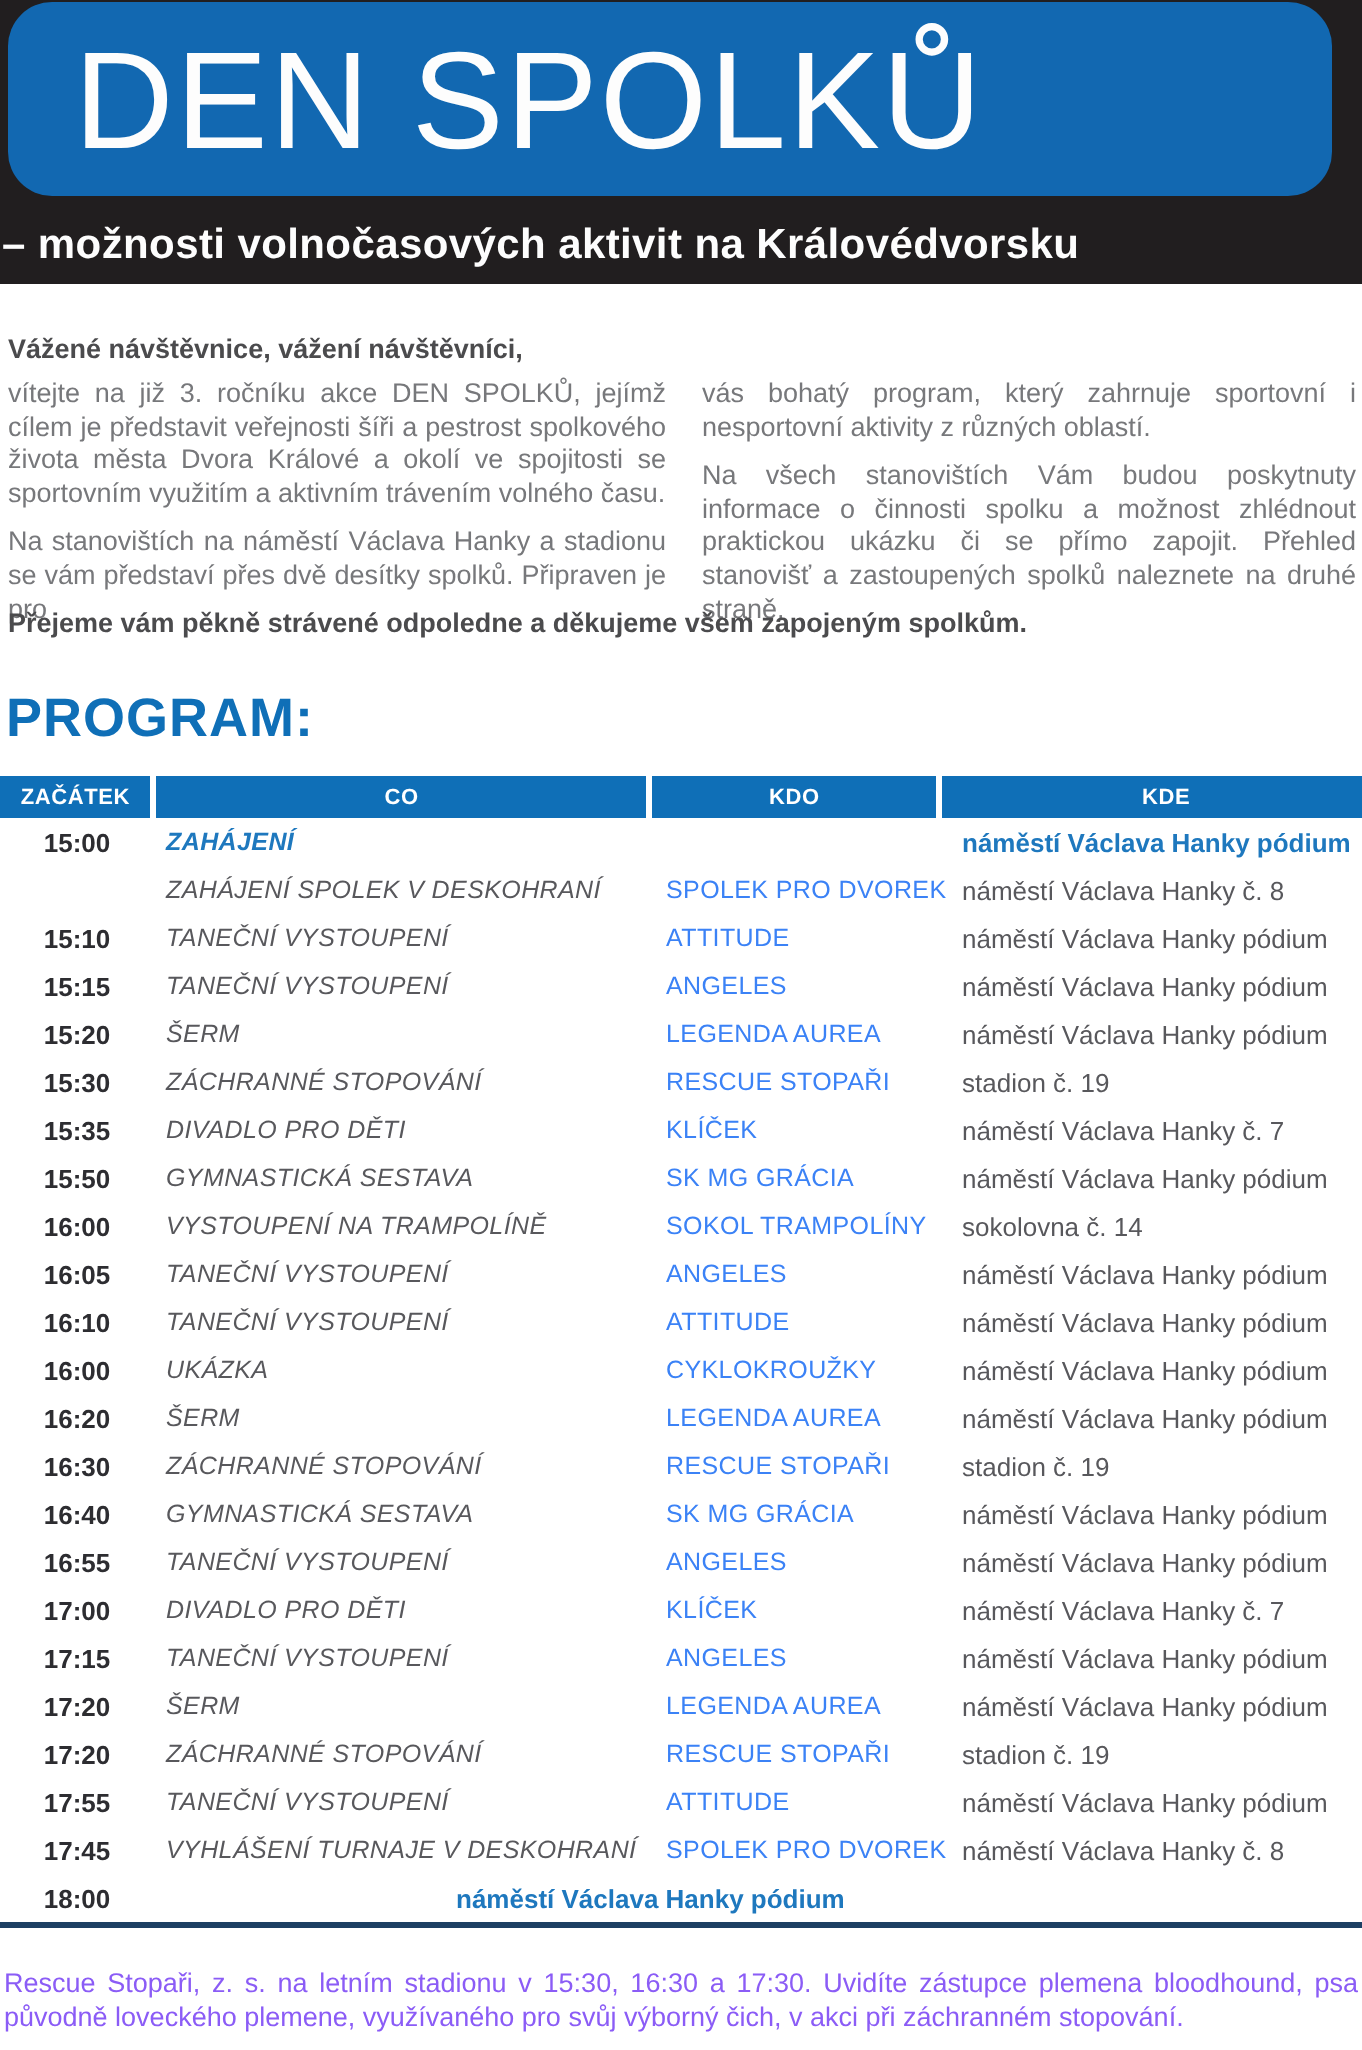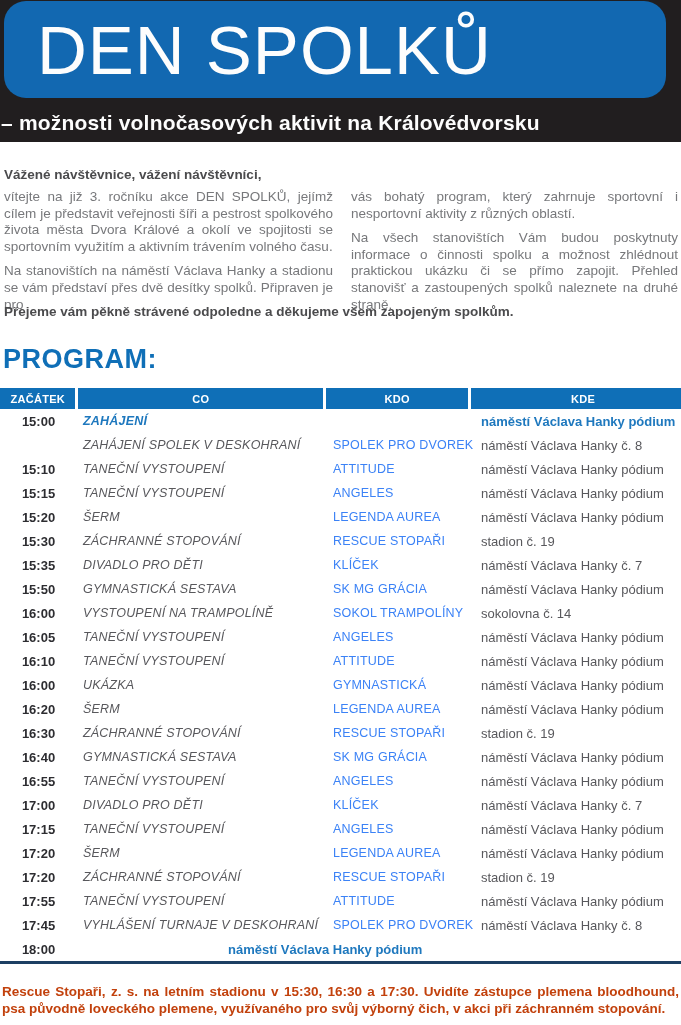--- a/index.html
+++ b/index.html
@@ -34,21 +34,21 @@
   .tbody { }
   .trow { display:flex; height:24px; align-items:center; font-size:12.5px; }
   .td-time { width:77px; text-align:center; font-weight:700; color:#2d2d31; font-size:13px; }
   .td-co  { width:253px; padding-left:6px; box-sizing:border-box; color:#58585c; letter-spacing:0.2px;font-style:italic; }
   .td-kdo { width:148px; padding-left:3px; box-sizing:border-box; color:#3b82f6; letter-spacing:0.2px; }
   .td-kde { width:203px; padding-left:3px; box-sizing:border-box; color:#58585c; font-size:13px; }
   .trow.highlight .td-co, .trow.highlight .td-kde { color:var(--highlight-blue,#1e78be); font-weight:700; }
   .rule { position:absolute; top:961px; left:0; width:681px; height:3px; background:var(--rule-navy,#1d3f63); }
   
   .footer-note { position:absolute; top:984px; left:2px; width:677px; margin:0;
-    font-size:13.5px; line-height:16.5px; font-weight:700; color:#c2410c; text-align:justify; }
+    font-size:13.5px; line-height:16.5px; font-weight:400; color:#8b5cf6; text-align:justify; }
 </style>
 </head>
 <body>
 
 <div class="page" style="--accent-blue: #1268b1; --table-blue: #0f6fb7; --highlight-blue: #1e78be; --ink-black: #211e1f; --rule-navy: #1d3f63;">
 
   <header class="masthead">
     <div class="masthead-blue">
       <h1>DEN SPOLKŮ</h1>
     </div>
@@ -145,21 +145,21 @@
         </div>
         <div class="trow">
           <div class="td-time">16:10</div>
           <div class="td-co">TANEČNÍ VYSTOUPENÍ</div>
           <div class="td-kdo">ATTITUDE</div>
           <div class="td-kde">náměstí Václava Hanky pódium</div>
         </div>
         <div class="trow">
           <div class="td-time">16:00</div>
           <div class="td-co">UKÁZKA</div>
-          <div class="td-kdo">GYMNASTICKÁ</div>
+          <div class="td-kdo">CYKLOKROUŽKY</div>
           <div class="td-kde">náměstí Václava Hanky pódium</div>
         </div>
         <div class="trow">
           <div class="td-time">16:20</div>
           <div class="td-co">ŠERM</div>
           <div class="td-kdo">LEGENDA AUREA</div>
           <div class="td-kde">náměstí Václava Hanky pódium</div>
         </div>
         <div class="trow">
           <div class="td-time">16:30</div>

